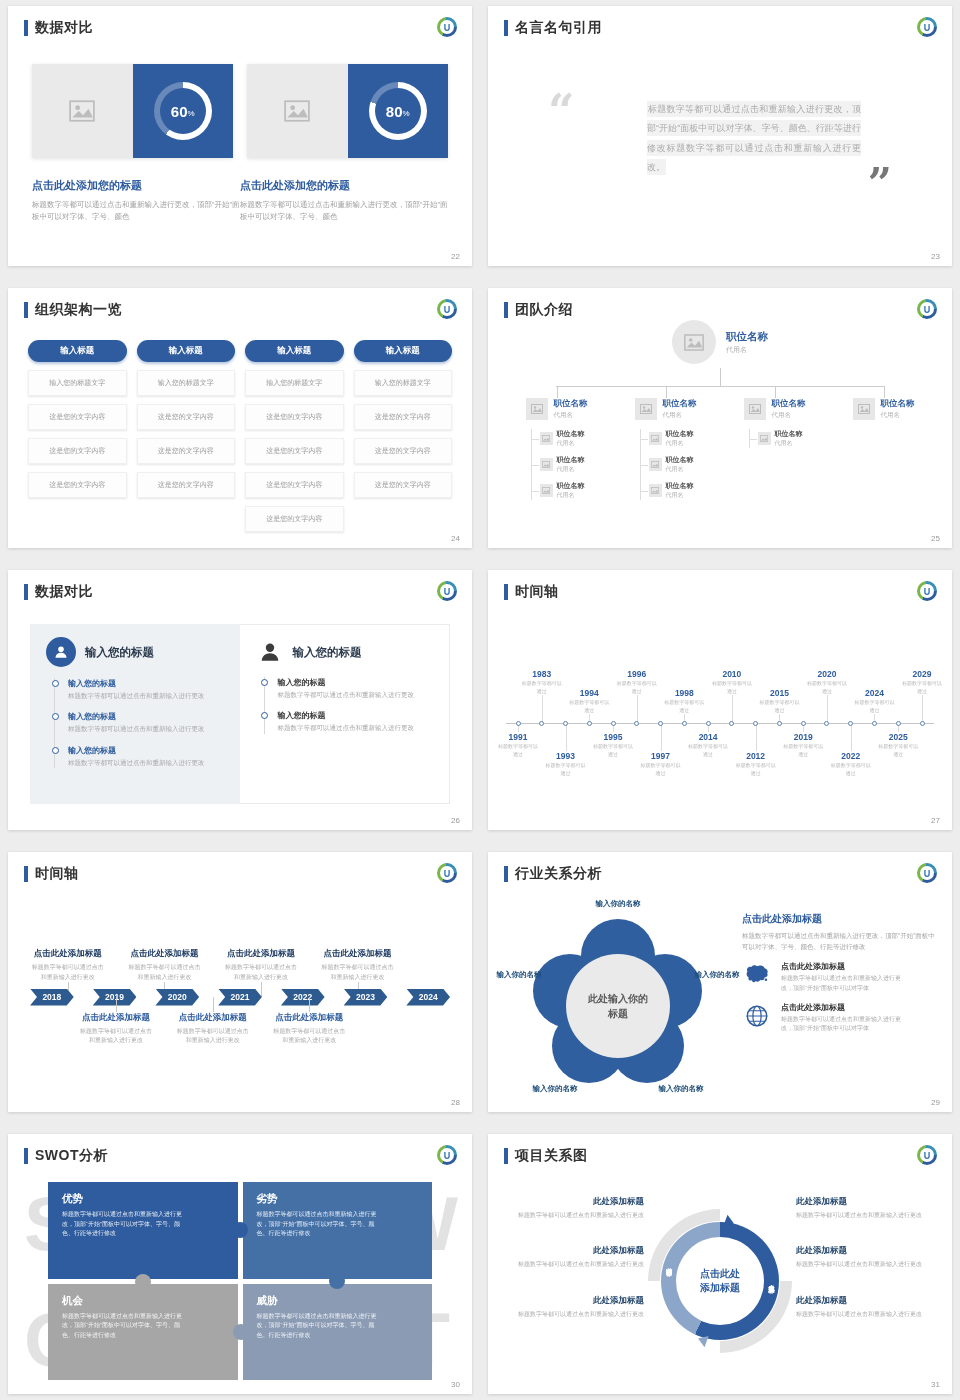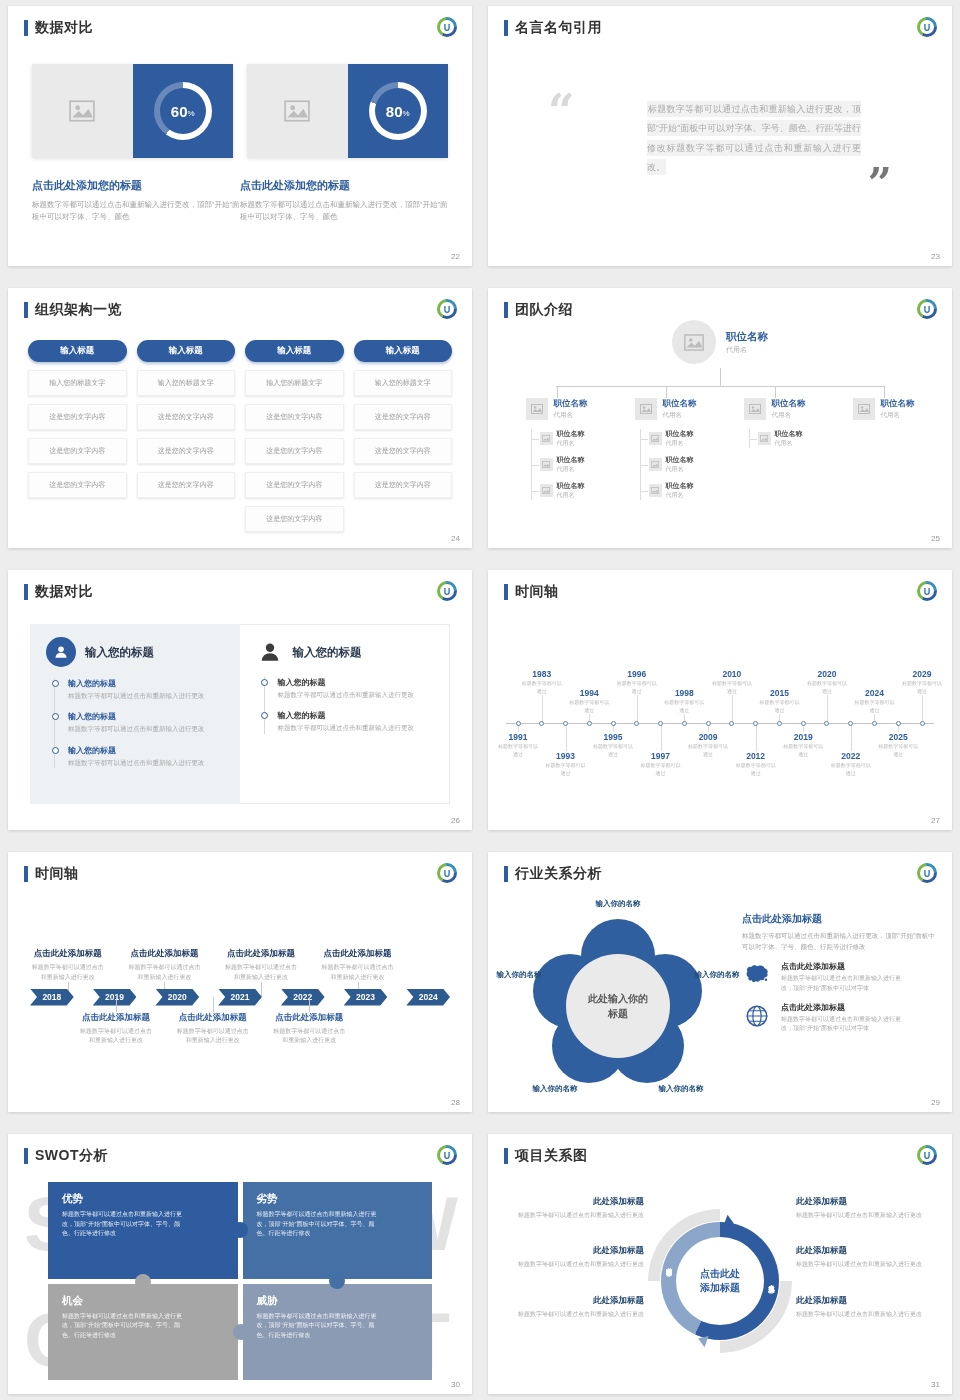--- a/index.html
+++ b/index.html
@@ -617,21 +617,21 @@
       <div class="tp tl2" style="left:41.18%">
           <span class="dot"></span>
           <div class="lbl">
             <div class="yr">1998</div>
             <div class="yd">标题数字等都可以通过</div>
           </div>
         </div>
       <div class="tp bh" style="left:47.06%">
           <span class="dot"></span>
           <div class="lbl">
-            <div class="yr">2009</div>
+            <div class="yr">2014</div>
             <div class="yd">标题数字等都可以通过</div>
           </div>
         </div>
       <div class="tp th" style="left:52.94%">
           <span class="dot"></span>
           <div class="lbl">
             <div class="yr">2010</div>
             <div class="yd">标题数字等都可以通过</div>
           </div>
         </div>

